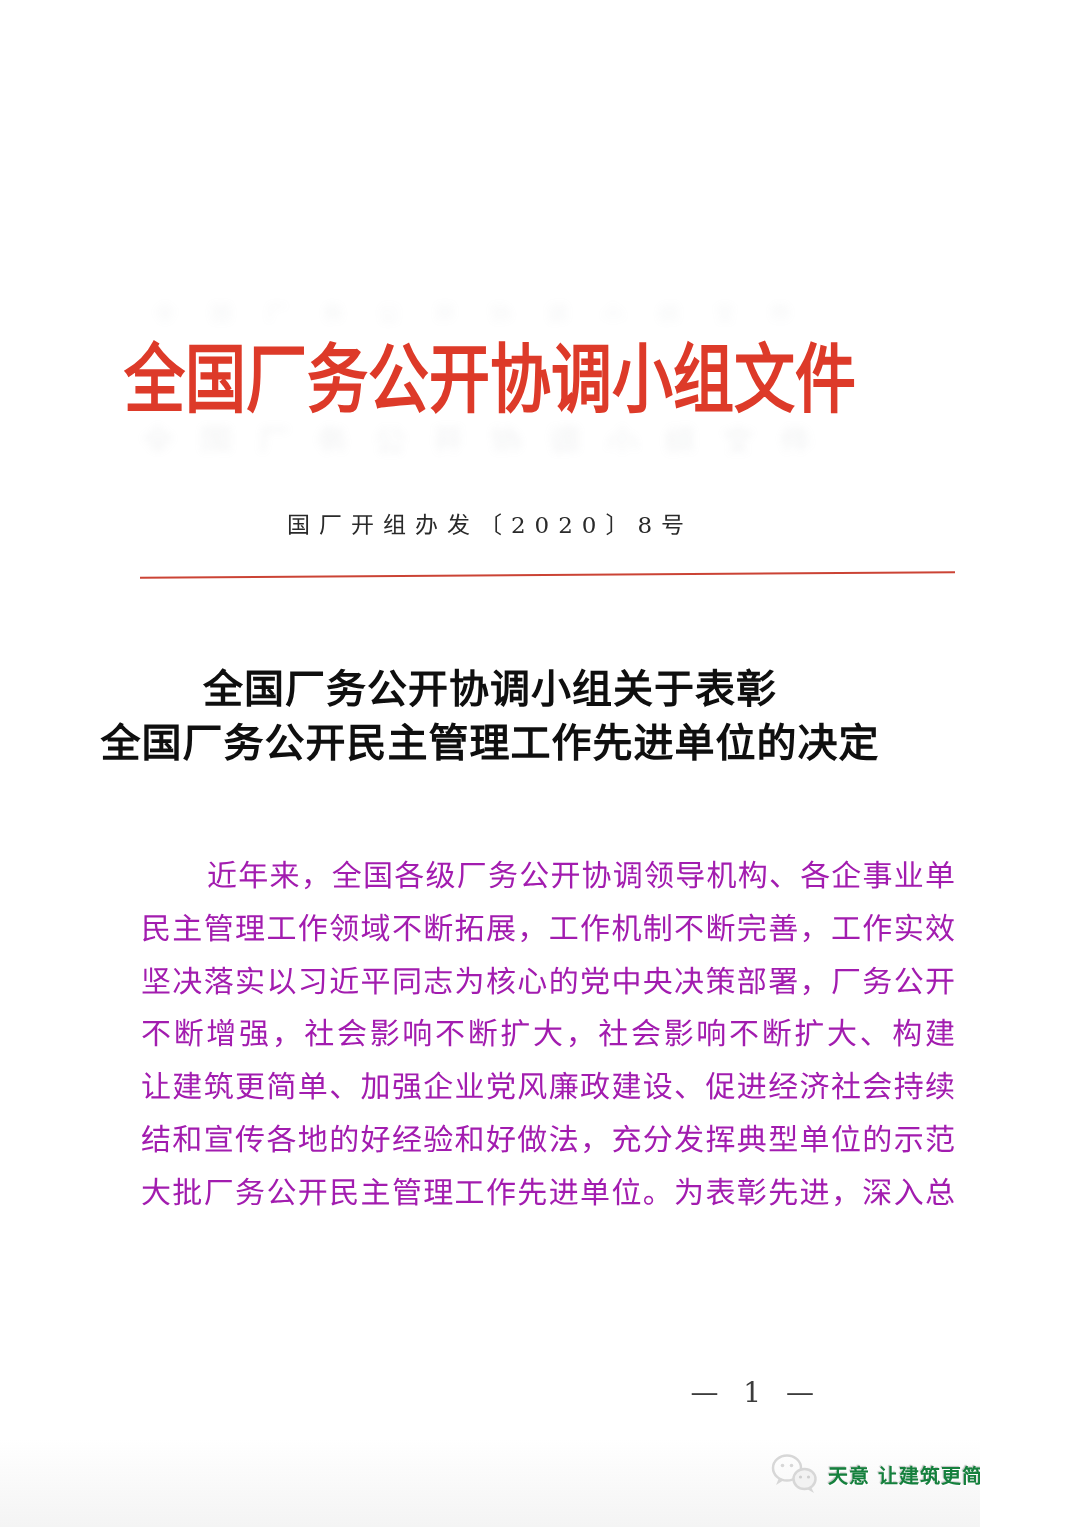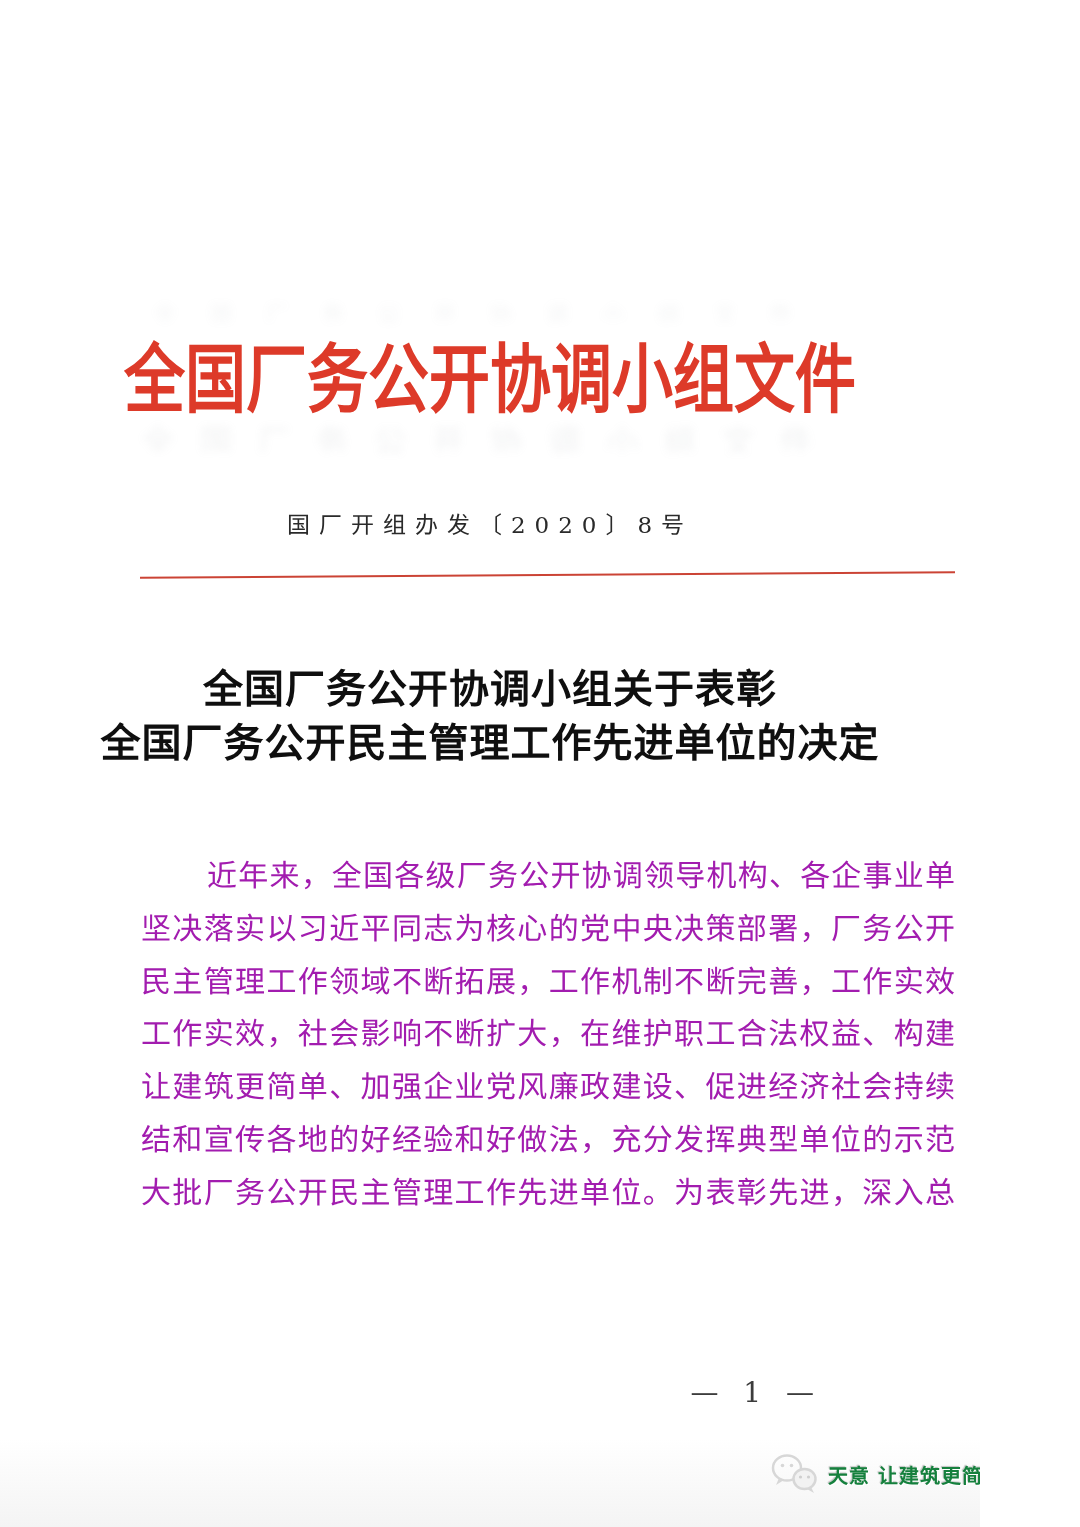--- a/index.html
+++ b/index.html
@@ -179,23 +179,23 @@
 
   <hr class="red-rule">
 
   <div class="heading">
       <div class="heading-line">全国厂务公开协调小组关于表彰</div>
       <div class="heading-line">全国厂务公开民主管理工作先进单位的决定</div>
     </div>
 
   <div class="body-block">
       <div class="body-line">近年来，全国各级厂务公开协调领导机构、各企事业单</div>
+      <div class="body-line">民主管理工作领域不断拓展，工作机制不断完善，工作实效</div>
       <div class="body-line">坚决落实以习近平同志为核心的党中央决策部署，厂务公开</div>
-      <div class="body-line">民主管理工作领域不断拓展，工作机制不断完善，工作实效</div>
-      <div class="body-line">工作实效，社会影响不断扩大，在维护职工合法权益、构建</div>
+      <div class="body-line">不断增强，社会影响不断扩大，社会影响不断扩大、构建</div>
       <div class="body-line">让建筑更简单、加强企业党风廉政建设、促进经济社会持续</div>
       <div class="body-line">结和宣传各地的好经验和好做法，充分发挥典型单位的示范</div>
       <div class="body-line">大批厂务公开民主管理工作先进单位。为表彰先进，深入总</div>
     </div>
 
   <div class="page-number">— 1 —</div>
 
   <div class="footer-band"></div>
   <div class="watermark">
     <svg class="watermark-icon" viewBox="0 0 48 44" aria-hidden="true">

